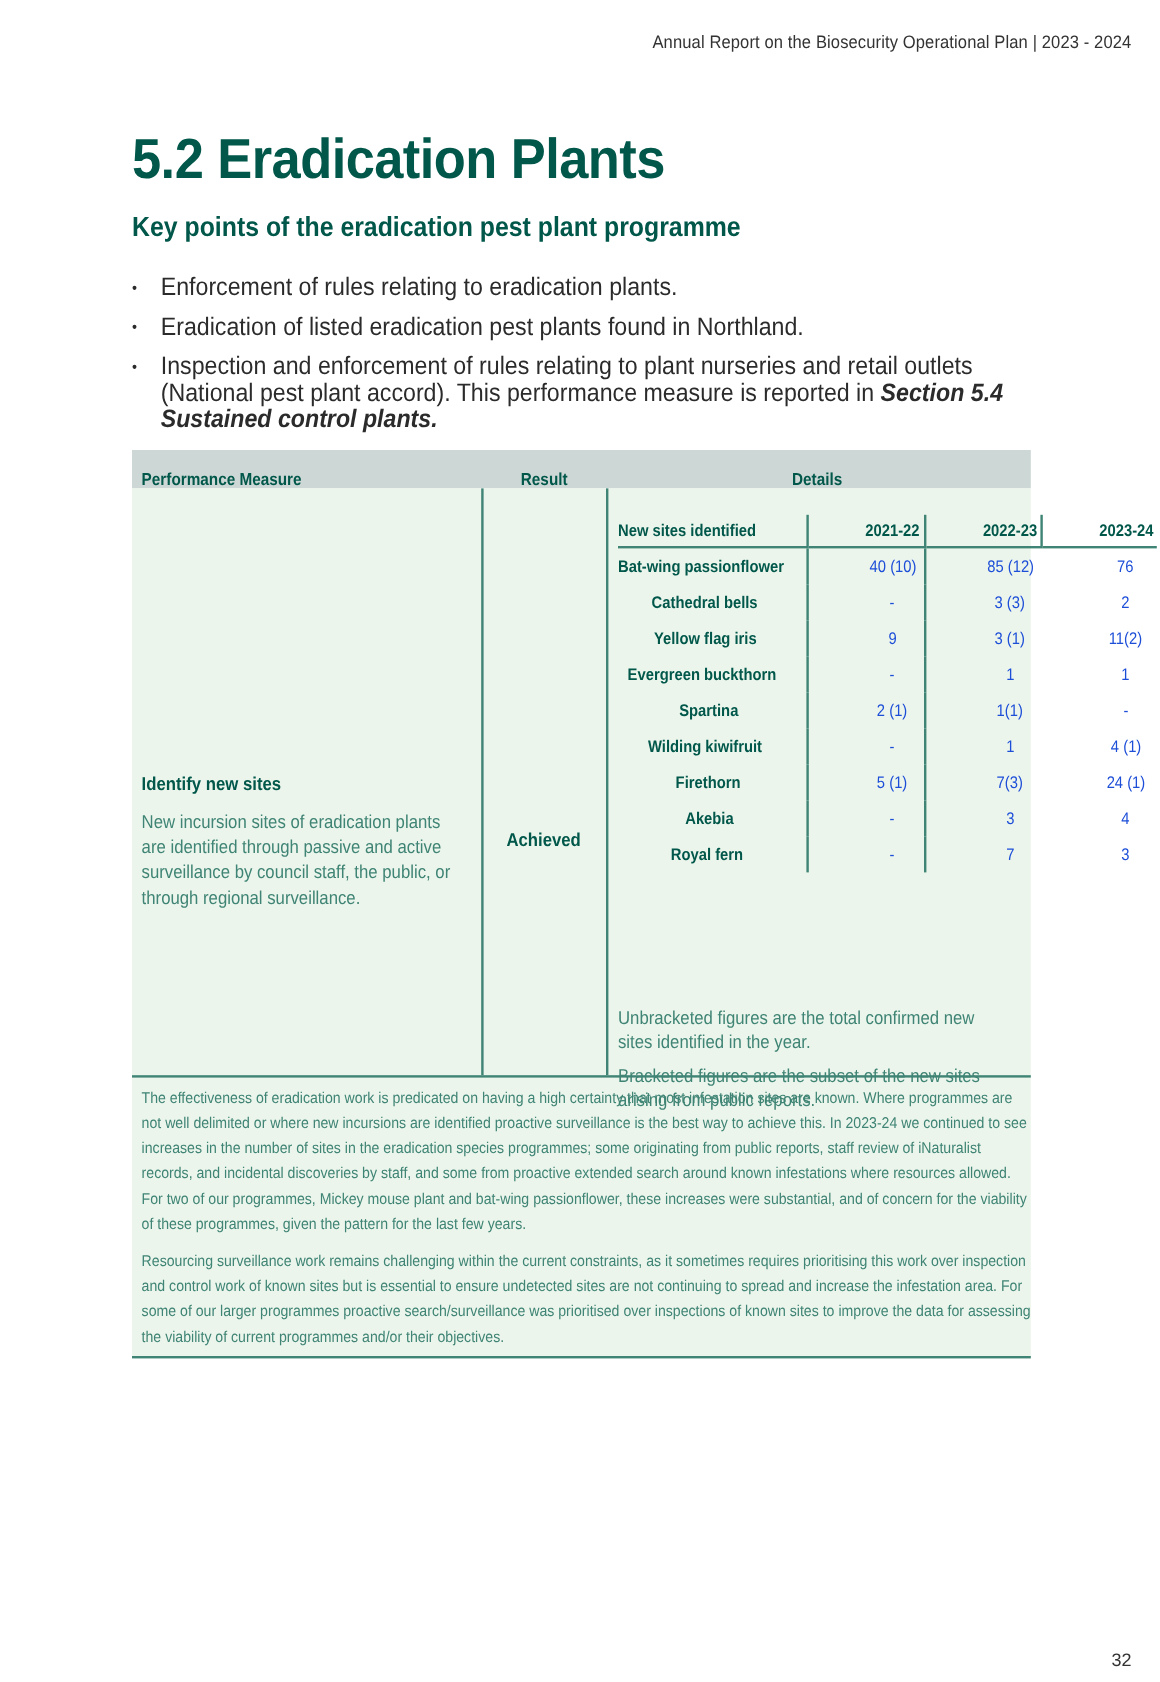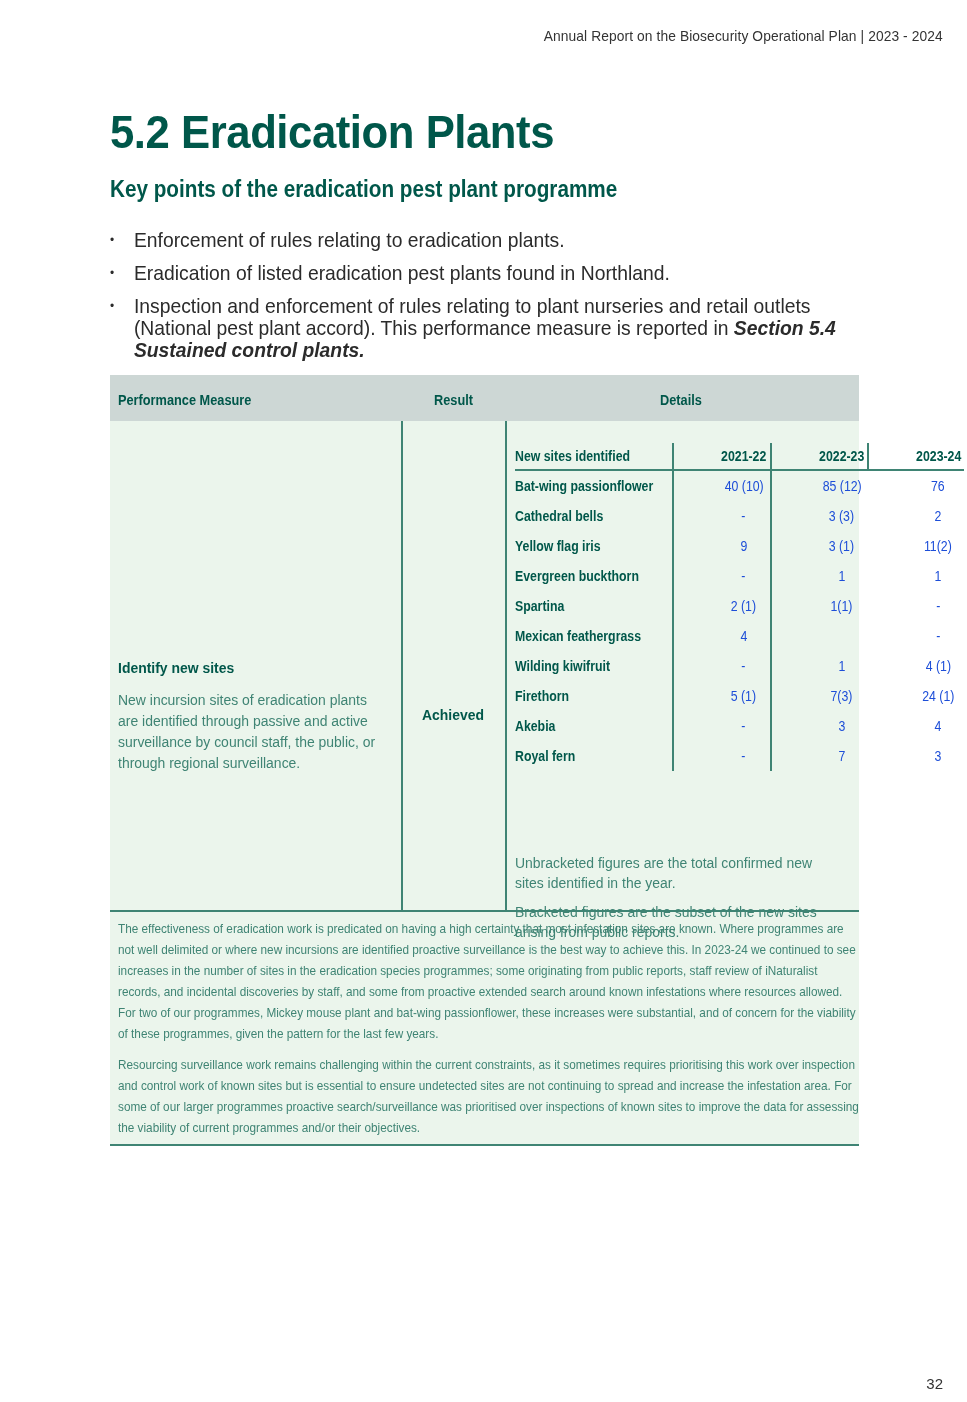--- a/index.html
+++ b/index.html
@@ -29,21 +29,21 @@
     font-size: 21px; color: #2b2b2b;
   }
   .bullets li { position: relative; padding-left: 26px; line-height: 22px; margin-bottom: 11px; transform: scaleX(0.92); transform-origin: left top; width: 800px; }
   .bullets li::before { content: "•"; position: absolute; left: 0; top: 0; font-size: 13px; }
   .bullets b { font-style: italic; }
 
   .pm-table {
     position: absolute; left: 110px; top: 375px; width: 749px;
   }
   .pm-header {
-    height: 46px; background: #cdd7d5; position: relative;
+    height: 32px; background: #cdd7d5; position: relative;
     font-weight: bold; color: #00574a; font-size: 14.5px;
   }
   .pm-header span { position: absolute; top: 17px; transform: scaleX(0.88); transform-origin: left top; }
   .pm-body {
     height: 489px; background: #ebf5ec; position: relative;
     border-bottom: 2px solid #3f8474;
   }
   .vline { position: absolute; top: 0; bottom: 0; width: 2px; background: #3f8474; }
   .measure-title {
     position: absolute; left: 8px; top: 238px; font-size: 15.5px; font-weight: bold;
@@ -55,21 +55,21 @@
     transform: scaleX(0.9); transform-origin: left top;
   }
   .result-val {
     position: absolute; left: 312px; top: 285px; font-size: 15.5px; font-weight: bold;
     color: #00574a; transform: scaleX(0.9); transform-origin: left top;
   }
   .sites-table {
     position: absolute; left: 405px; top: 22px; width: 330px;
     border-collapse: collapse; font-size: 14px;
   }
-  .sites-table td, .sites-table th { padding: 0; height: 30px; }
+  .sites-table td, .sites-table th { padding: 0; height: 30px; text-align: center; }
   .sites-table th { height: 26px; font-weight: bold; color: #00574a; border-bottom: 2px solid #3f8474; text-align: left; }
   .sites-table th.yr, .sites-table td.num { text-align: center; padding-left: 44px; }
   .sites-table .species { font-weight: bold; color: #00574a; width: 158px; }
   .sites-table .num { color: #1d4ed8; width: 56px; }
   .sites-table .c1 { border-left: 2px solid #3f8474; }
   .sites-table .c2 { border-left: 2px solid #3f8474; }
   .sites-table .c3 { border-left: 2px solid #3f8474; }
   .sites-table .c3.num { border-left: none; }
   .cell-inner { display: inline-block; transform: scaleX(0.88); transform-origin: center; white-space: nowrap; }
   .cell-inner.left { transform-origin: left center; }
@@ -150,26 +150,20 @@
             <td class="num c2"><span class="cell-inner">1</span></td>
             <td class="num c3"><span class="cell-inner">1</span></td>
           </tr>
         <tr>
             <td class="species"><span class="cell-inner left">Spartina</span></td>
             <td class="num c1"><span class="cell-inner">2 (1)</span></td>
             <td class="num c2"><span class="cell-inner">1(1)</span></td>
             <td class="num c3"><span class="cell-inner">-</span></td>
           </tr>
         <tr>
-            <td class="species"><span class="cell-inner left">Mexican feathergrass</span></td>
-            <td class="num c1"><span class="cell-inner">4</span></td>
-            <td class="num c2"><span class="cell-inner"></span></td>
-            <td class="num c3"><span class="cell-inner">-</span></td>
-          </tr>
-        <tr>
             <td class="species"><span class="cell-inner left">Wilding kiwifruit</span></td>
             <td class="num c1"><span class="cell-inner">-</span></td>
             <td class="num c2"><span class="cell-inner">1</span></td>
             <td class="num c3"><span class="cell-inner">4 (1)</span></td>
           </tr>
         <tr>
             <td class="species"><span class="cell-inner left">Firethorn</span></td>
             <td class="num c1"><span class="cell-inner">5 (1)</span></td>
             <td class="num c2"><span class="cell-inner">7(3)</span></td>
             <td class="num c3"><span class="cell-inner">24 (1)</span></td>

